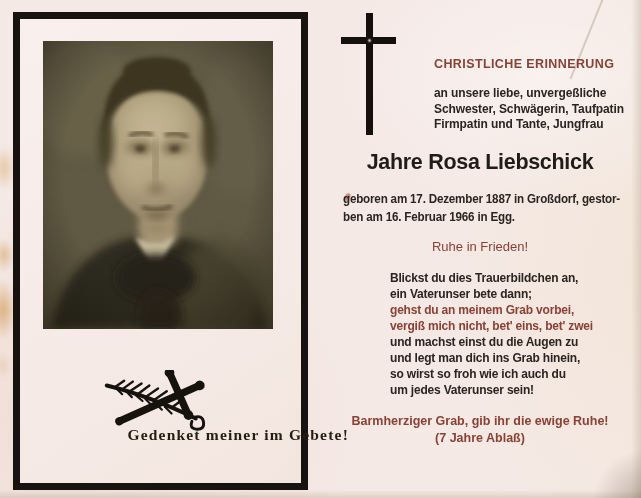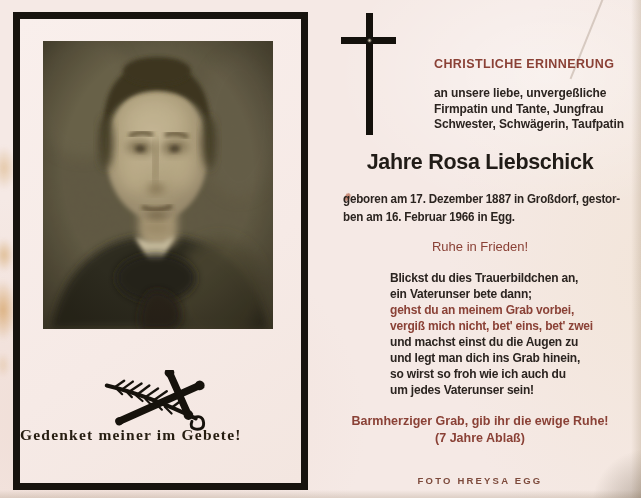--- a/index.html
+++ b/index.html
@@ -15,23 +15,23 @@
   
   .frame{
     position:absolute;left:13px;top:12px;width:281px;height:464px;
     border:7px solid #17130e;
     background:linear-gradient(145deg,#f9efec 0%,#f6eae6 60%,#f3e6e0 100%);
   }
   .photo{position:absolute;left:23px;top:22px;width:230px;height:288px;overflow:hidden;}
   .photo svg{display:block;}
   .ornament{position:absolute;left:80px;top:351px;width:118px;height:62px;}
   .caption{
-    position:absolute;left:0;top:407px;width:281px;text-align:left;
+    position:absolute;left:0;top:407px;width:281px;text-align:right;
     font-family:"Liberation Serif","DejaVu Serif",serif;
-    font-size:15.5px;font-weight:600;letter-spacing:1.2px;color:#261d11;
+    font-size:15.5px;font-weight:600;letter-spacing:1.2px;color:#261d11;padding-left:48px;
   }
   
   .right{position:absolute;left:330px;top:0;width:300px;height:364px;color:#2b2420;}
   .cross{position:absolute;left:11px;top:13px;width:56px;height:124px;}
   .cross .v{position:absolute;left:25px;top:0;width:7px;height:122px;background:#14110c;}
   .cross .h{position:absolute;left:0;top:24px;width:55px;height:7px;background:#14110c;}
   .cross .glint{position:absolute;left:26px;top:25px;width:5px;height:5px;border-radius:50%;
     background:radial-gradient(circle,rgba(235,224,200,.95),rgba(235,224,200,0) 70%);}
   .hdr{position:absolute;left:104px;top:57px;width:194px;
     font-size:12.5px;font-weight:700;letter-spacing:.4px;color:#8a4136;}
@@ -190,22 +190,22 @@
     <div class="cross">
       <i class="v"></i>
       <i class="h"></i>
       <i class="glint"></i>
     </div>
 
     <div class="hdr">CHRISTLICHE ERINNERUNG</div>
 
     <div class="ded">
         <div class="line">an unsere liebe, unvergeßliche</div>
+        <div class="line">Schwester, Schwägerin, Taufpatin</div>
         <div class="line">Firmpatin und Tante, Jungfrau</div>
-        <div class="line">Schwester, Schwägerin, Taufpatin</div>
       </div>
 
     <div class="name">Jahre Rosa Liebschick</div>
 
     <div class="vitals">
         <div class="line">geboren am 17. Dezember 1887 in Großdorf, gestor-</div>
         <div class="line">ben am 16. Februar 1966 in Egg.</div>
       </div>
 
     <div class="ruhe">Ruhe in Frieden!</div>
@@ -219,19 +219,18 @@
         <div class="line">und legt man dich ins Grab hinein,</div>
         <div class="line">so wirst so froh wie ich auch du</div>
         <div class="line">um jedes Vaterunser sein!</div>
       </div>
 
     <div class="closing">
         <div class="line">Barmherziger Grab, gib ihr die ewige Ruhe!</div>
         <div class="line">(7 Jahre Ablaß)</div>
       </div>
 
-    <div class="credit">FOTO HREYSA EGG</div>
   </div>
 
   <div class="edge-right"></div>
   <div class="edge-bottom"></div>
   <div class="corner-br"></div>
 </div>
 
 </body></html>

